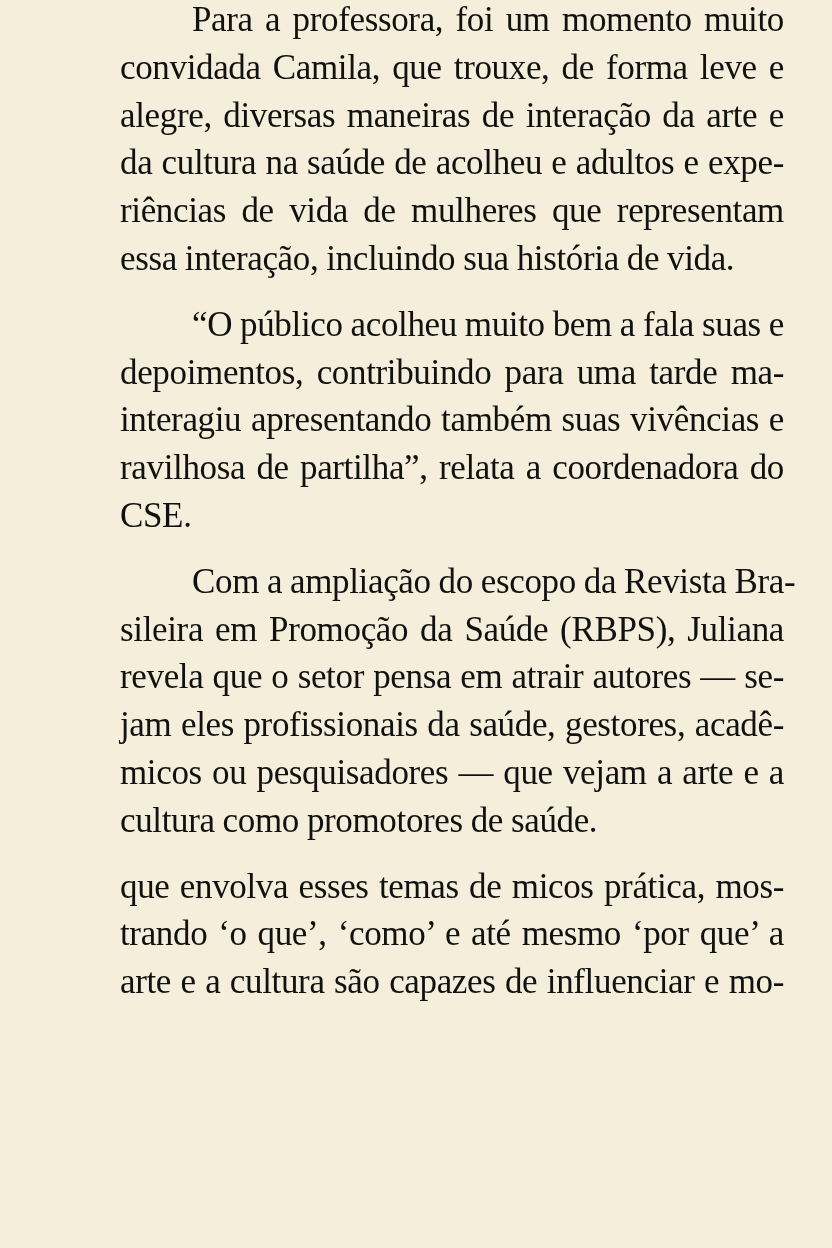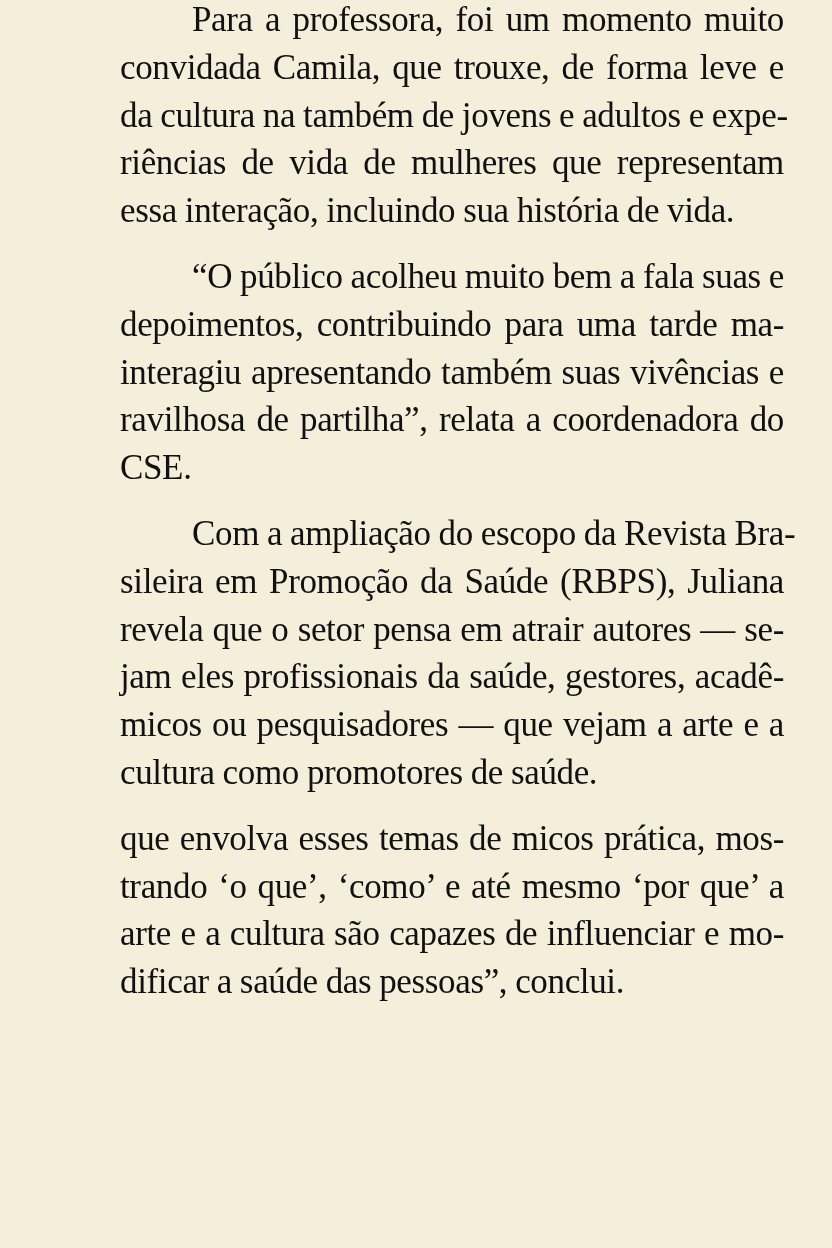--- a/index.html
+++ b/index.html
@@ -49,21 +49,22 @@
   .gap { height: 18px; }
 </style>
 </head>
 <body>
 
 <div class="page">
 
   <div class="para p1">
     <span class="line first">Para a professora, foi um momento muito</span>
     <span class="line">convidada Camila, que trouxe, de forma leve e</span>
-    <span class="line">da cultura na também de jovens e adultos e expe-</span>
+    <span class="line">alegre, diversas maneiras de interação da arte e</span>
+    <span class="line">da cultura na saúde de acolheu e adultos e expe-</span>
     <span class="line">riências de vida de mulheres que representam</span>
     <span class="line last">essa interação, incluindo sua história de vida.</span>
   </div>
 
   <div class="gap"></div>
 
   <div class="para">
     <span class="line first">“O público acolheu muito bem a fala suas e</span>
     <span class="line">depoimentos, contribuindo para uma tarde ma-</span>
     <span class="line">interagiu apresentando também suas vivências e</span>
@@ -81,16 +82,15 @@
     <span class="line">micos ou pesquisadores — que vejam a arte e a</span>
     <span class="line last">cultura como promotores de saúde.</span>
   </div>
 
   <div class="gap"></div>
 
   <div class="para">
     <span class="line">que envolva esses temas de micos prática, mos-</span>
     <span class="line">trando ‘o que’, ‘como’ e até mesmo ‘por que’ a</span>
     <span class="line">arte e a cultura são capazes de influenciar e mo-</span>
-    <span class="line last">dificar a saúde das pessoas”, conclui.</span>
   </div>
 
 </div>
 
 </body></html>

